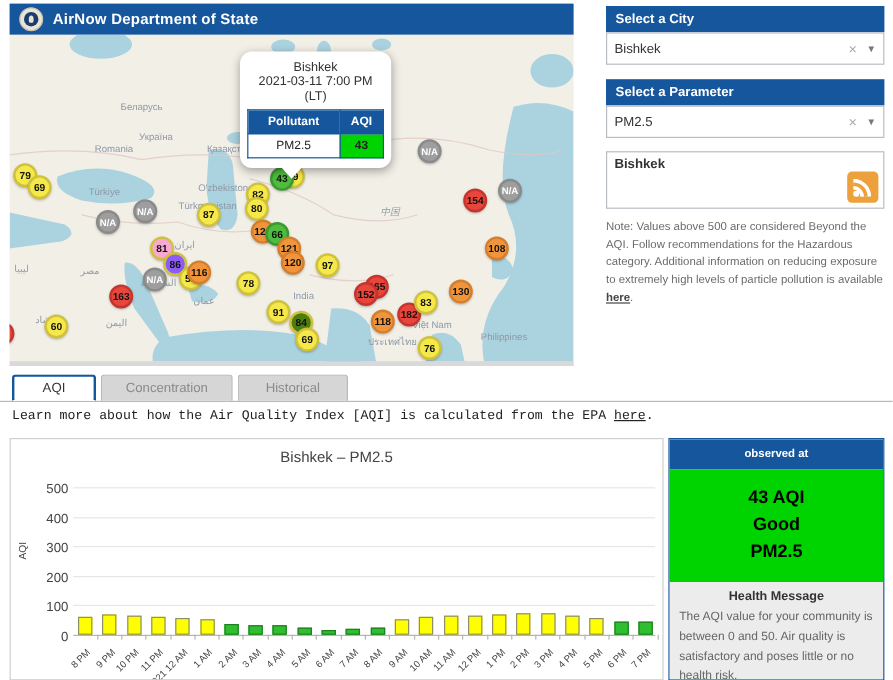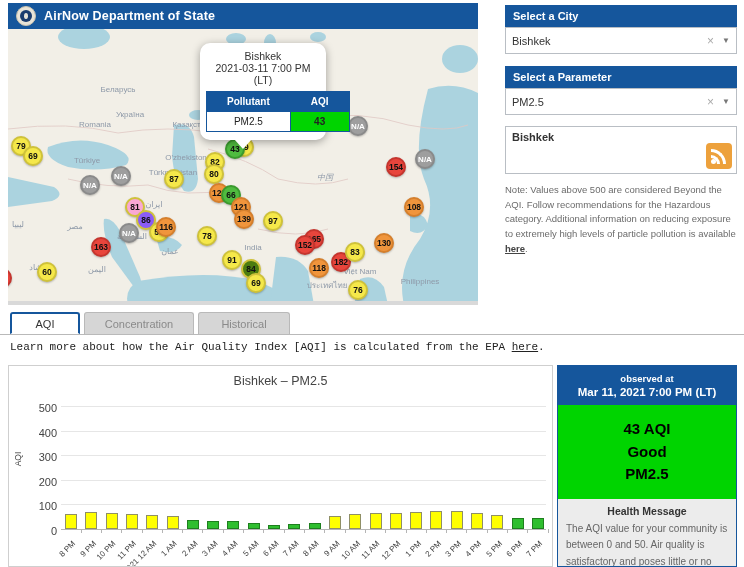--- a/index.html
+++ b/index.html
@@ -37,21 +37,21 @@
   
   .popup { position:absolute; left:192px; top:14px; width:126px;
     background:#fff; border-radius:10px; box-shadow:0 2px 8px rgba(0,0,0,.35);
     padding:7px 6px 8px; text-align:center; z-index:30; }
   .popup:after { content:""; position:absolute; left:34px; bottom:-9px;
     border-left:9px solid transparent; border-right:9px solid transparent;
     border-top:10px solid #fff; }
   .popup .city { font-size:10.5px; color:#333; }
   .popup .when { font-size:10.5px; color:#333; }
   .popup table { width:100%; border-collapse:collapse; margin-top:5px; }
-  .popup th { background:#15569c; color:#fff; font-size:10px; padding:4px 20px;
+  .popup th { background:#15569c; color:#fff; font-size:10px; padding:4px 2px;
     border:1px solid #15569c; }
   .popup td { font-size:10px; padding:4px 2px; border:1px solid #15569c; background:#fff; }
   .popup td.aqi-cell { font-weight:bold; }
 
   
   .sidebar { position:absolute; left:505px; top:5px; width:232px; }
   .panel-header { background:#15569c; color:#fff; font-size:11px; font-weight:bold;
     padding:5px 8px; }
   .select-box { height:27px; border:1px solid #b9bec4; background:#fff;
     display:flex; align-items:center; padding:0 6px; font-size:11px; color:#333; }
@@ -182,21 +182,21 @@
       <div class="marker" style="left: 236px; top: 118px; background: rgb(245, 232, 74); border: 2px solid rgb(207, 194, 58); color: rgb(17, 17, 17);">99</div>
       <div class="marker" style="left: 227px; top: 120px; background: rgb(79, 187, 63); border: 2px solid rgb(58, 154, 45); color: rgb(17, 17, 17);">43</div>
       <div class="marker" style="left: 207px; top: 133px; background: rgb(245, 232, 74); border: 2px solid rgb(207, 194, 58); color: rgb(17, 17, 17);">82</div>
       <div class="marker" style="left: 206px; top: 145px; background: rgb(245, 232, 74); border: 2px solid rgb(207, 194, 58); color: rgb(17, 17, 17);">80</div>
       <div class="marker" style="left: 166px; top: 150px; background: rgb(245, 232, 74); border: 2px solid rgb(207, 194, 58); color: rgb(17, 17, 17);">87</div>
       <div class="marker na" style="left: 82px; top: 156px; background: rgb(158, 158, 158); border: 2px solid rgb(138, 138, 138); color: rgb(255, 255, 255);">N/A</div>
       <div class="marker na" style="left: 113px; top: 147px; background: rgb(158, 158, 158); border: 2px solid rgb(138, 138, 138); color: rgb(255, 255, 255);">N/A</div>
       <div class="marker" style="left: 211px; top: 164px; background: rgb(240, 149, 60); border: 2px solid rgb(213, 127, 44); color: rgb(17, 17, 17);">121</div>
       <div class="marker" style="left: 223px; top: 166px; background: rgb(79, 187, 63); border: 2px solid rgb(58, 154, 45); color: rgb(17, 17, 17);">66</div>
       <div class="marker" style="left: 233px; top: 178px; background: rgb(240, 149, 60); border: 2px solid rgb(213, 127, 44); color: rgb(17, 17, 17);">121</div>
-      <div class="marker" style="left: 236px; top: 190px; background: rgb(240, 149, 60); border: 2px solid rgb(213, 127, 44); color: rgb(17, 17, 17);">139</div>
+      <div class="marker" style="left: 236px; top: 190px; background: rgb(240, 149, 60); border: 2px solid rgb(213, 127, 44); color: rgb(17, 17, 17);">120</div>
       <div class="marker" style="left: 265px; top: 192px; background: rgb(245, 232, 74); border: 2px solid rgb(207, 194, 58); color: rgb(17, 17, 17);">97</div>
       <div class="marker" style="left: 127px; top: 178px; background: #f9a8d4; border: 2px solid rgb(207, 194, 58); color: rgb(17, 17, 17);">81</div>
       <div class="marker" style="left: 138px; top: 191px; background: #8b5cf6; border: 2px solid rgb(207, 194, 58); color: rgb(17, 17, 17);">86</div>
       <div class="marker na" style="left: 121px; top: 204px; background: rgb(158, 158, 158); border: 2px solid rgb(138, 138, 138); color: rgb(255, 255, 255);">N/A</div>
       <div class="marker" style="left: 151px; top: 203px; background: rgb(245, 232, 74); border: 2px solid rgb(207, 194, 58); color: rgb(17, 17, 17);">55</div>
       <div class="marker" style="left: 158px; top: 198px; background: rgb(240, 149, 60); border: 2px solid rgb(213, 127, 44); color: rgb(17, 17, 17);">116</div>
       <div class="marker" style="left: 93px; top: 218px; background: rgb(232, 69, 60); border: 2px solid rgb(197, 53, 46); color: rgb(17, 17, 17);">163</div>
       <div class="marker" style="left: 39px; top: 243px; background: rgb(245, 232, 74); border: 2px solid rgb(207, 194, 58); color: rgb(17, 17, 17);">60</div>
       <div class="marker" style="left: -6px; top: 249px; background: rgb(232, 69, 60); border: 2px solid rgb(197, 53, 46); color: rgb(17, 17, 17);">65</div>
       <div class="marker" style="left: 199px; top: 207px; background: rgb(245, 232, 74); border: 2px solid rgb(207, 194, 58); color: rgb(17, 17, 17);">78</div>
@@ -354,21 +354,20 @@
       <div class="xlab" style="right: 34.3043px; top: 173px;">6 PM</div>
       <div class="bar" style="left: 523px; top: 152.422px; height: 10.578px; background: rgb(47, 190, 47); border: 1px solid rgb(30, 127, 30);"></div>
       <div class="axis-line" style="left: 538.652px; top: 163px; width: 1px; height: 4px;"></div>
       <div class="xlab" style="right: 14px; top: 173px;">7 PM</div>
     </div>
 </div>
 
 <div class="cc">
   <div class="cc-head">
     <div class="t2">observed at</div>
-    <div class="t3">Mar 11, 2021 7:00 PM (LT)</div>
   </div>
   <div class="cc-aqi" id="cc-aqi" style="background: rgb(0, 212, 0);">
     <div>43 AQI</div>
     <div>Good</div>
     <div>PM2.5</div>
   </div>
   <div class="cc-health">
     <div class="hm-title">Health Message</div>
     <div class="hm-body">The AQI value for your community is between 0 and 50. Air quality is satisfactory and poses little or no health risk.</div>
   </div>

